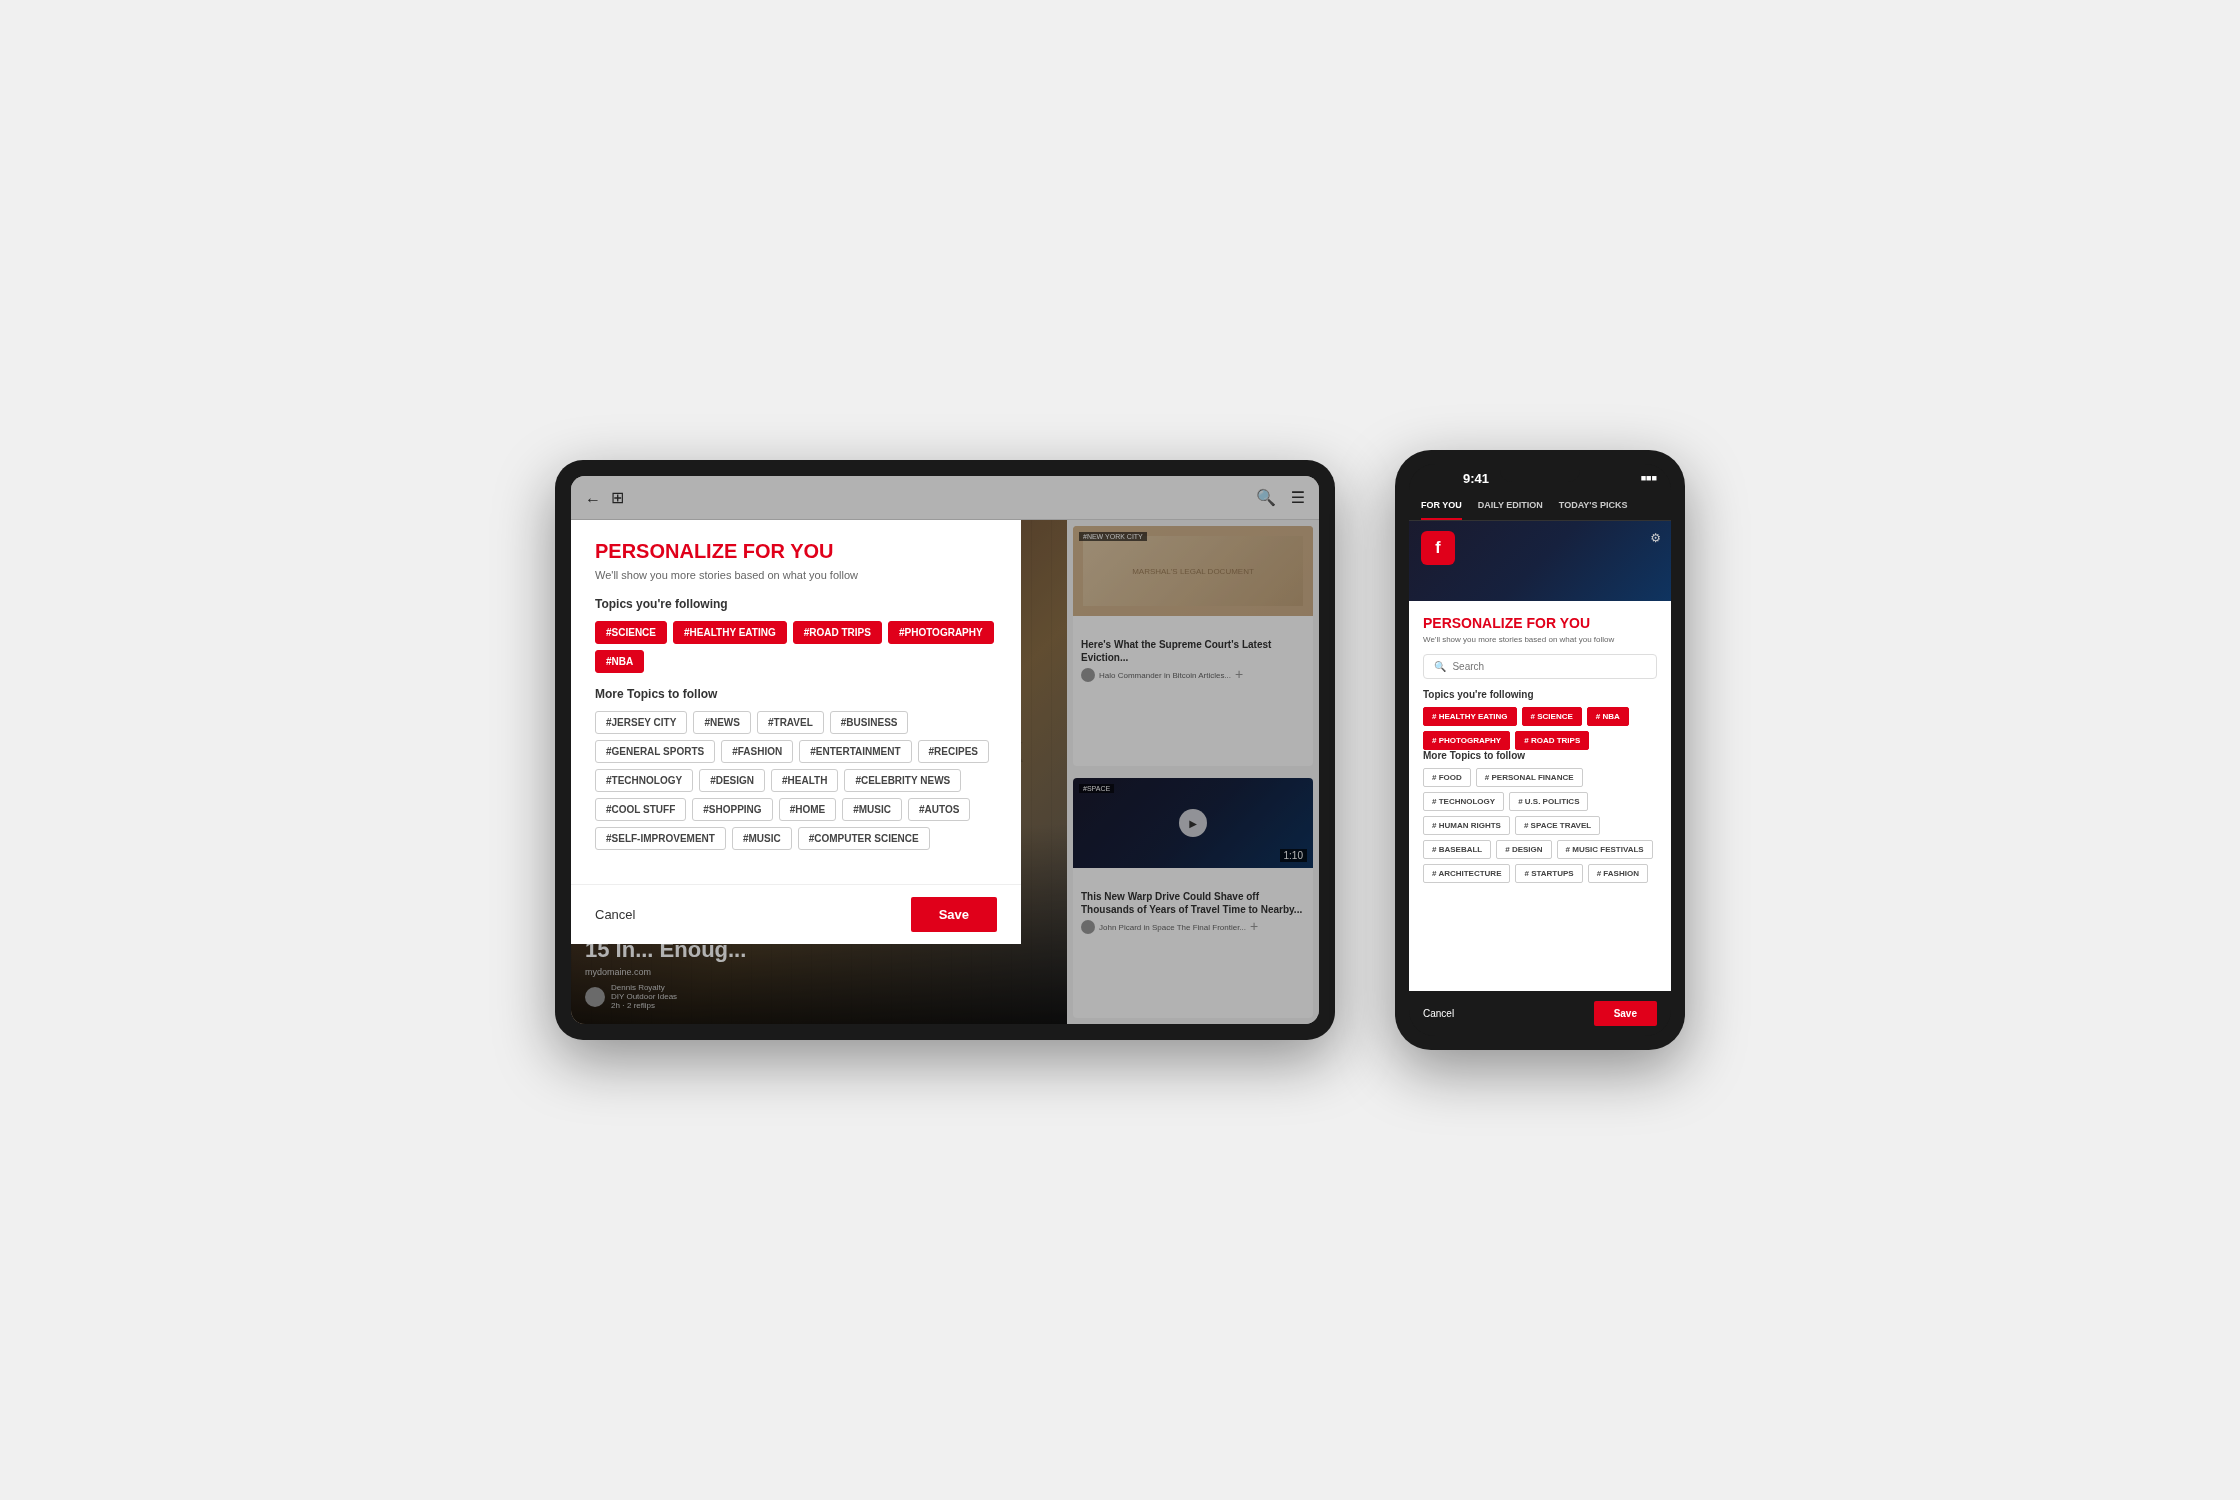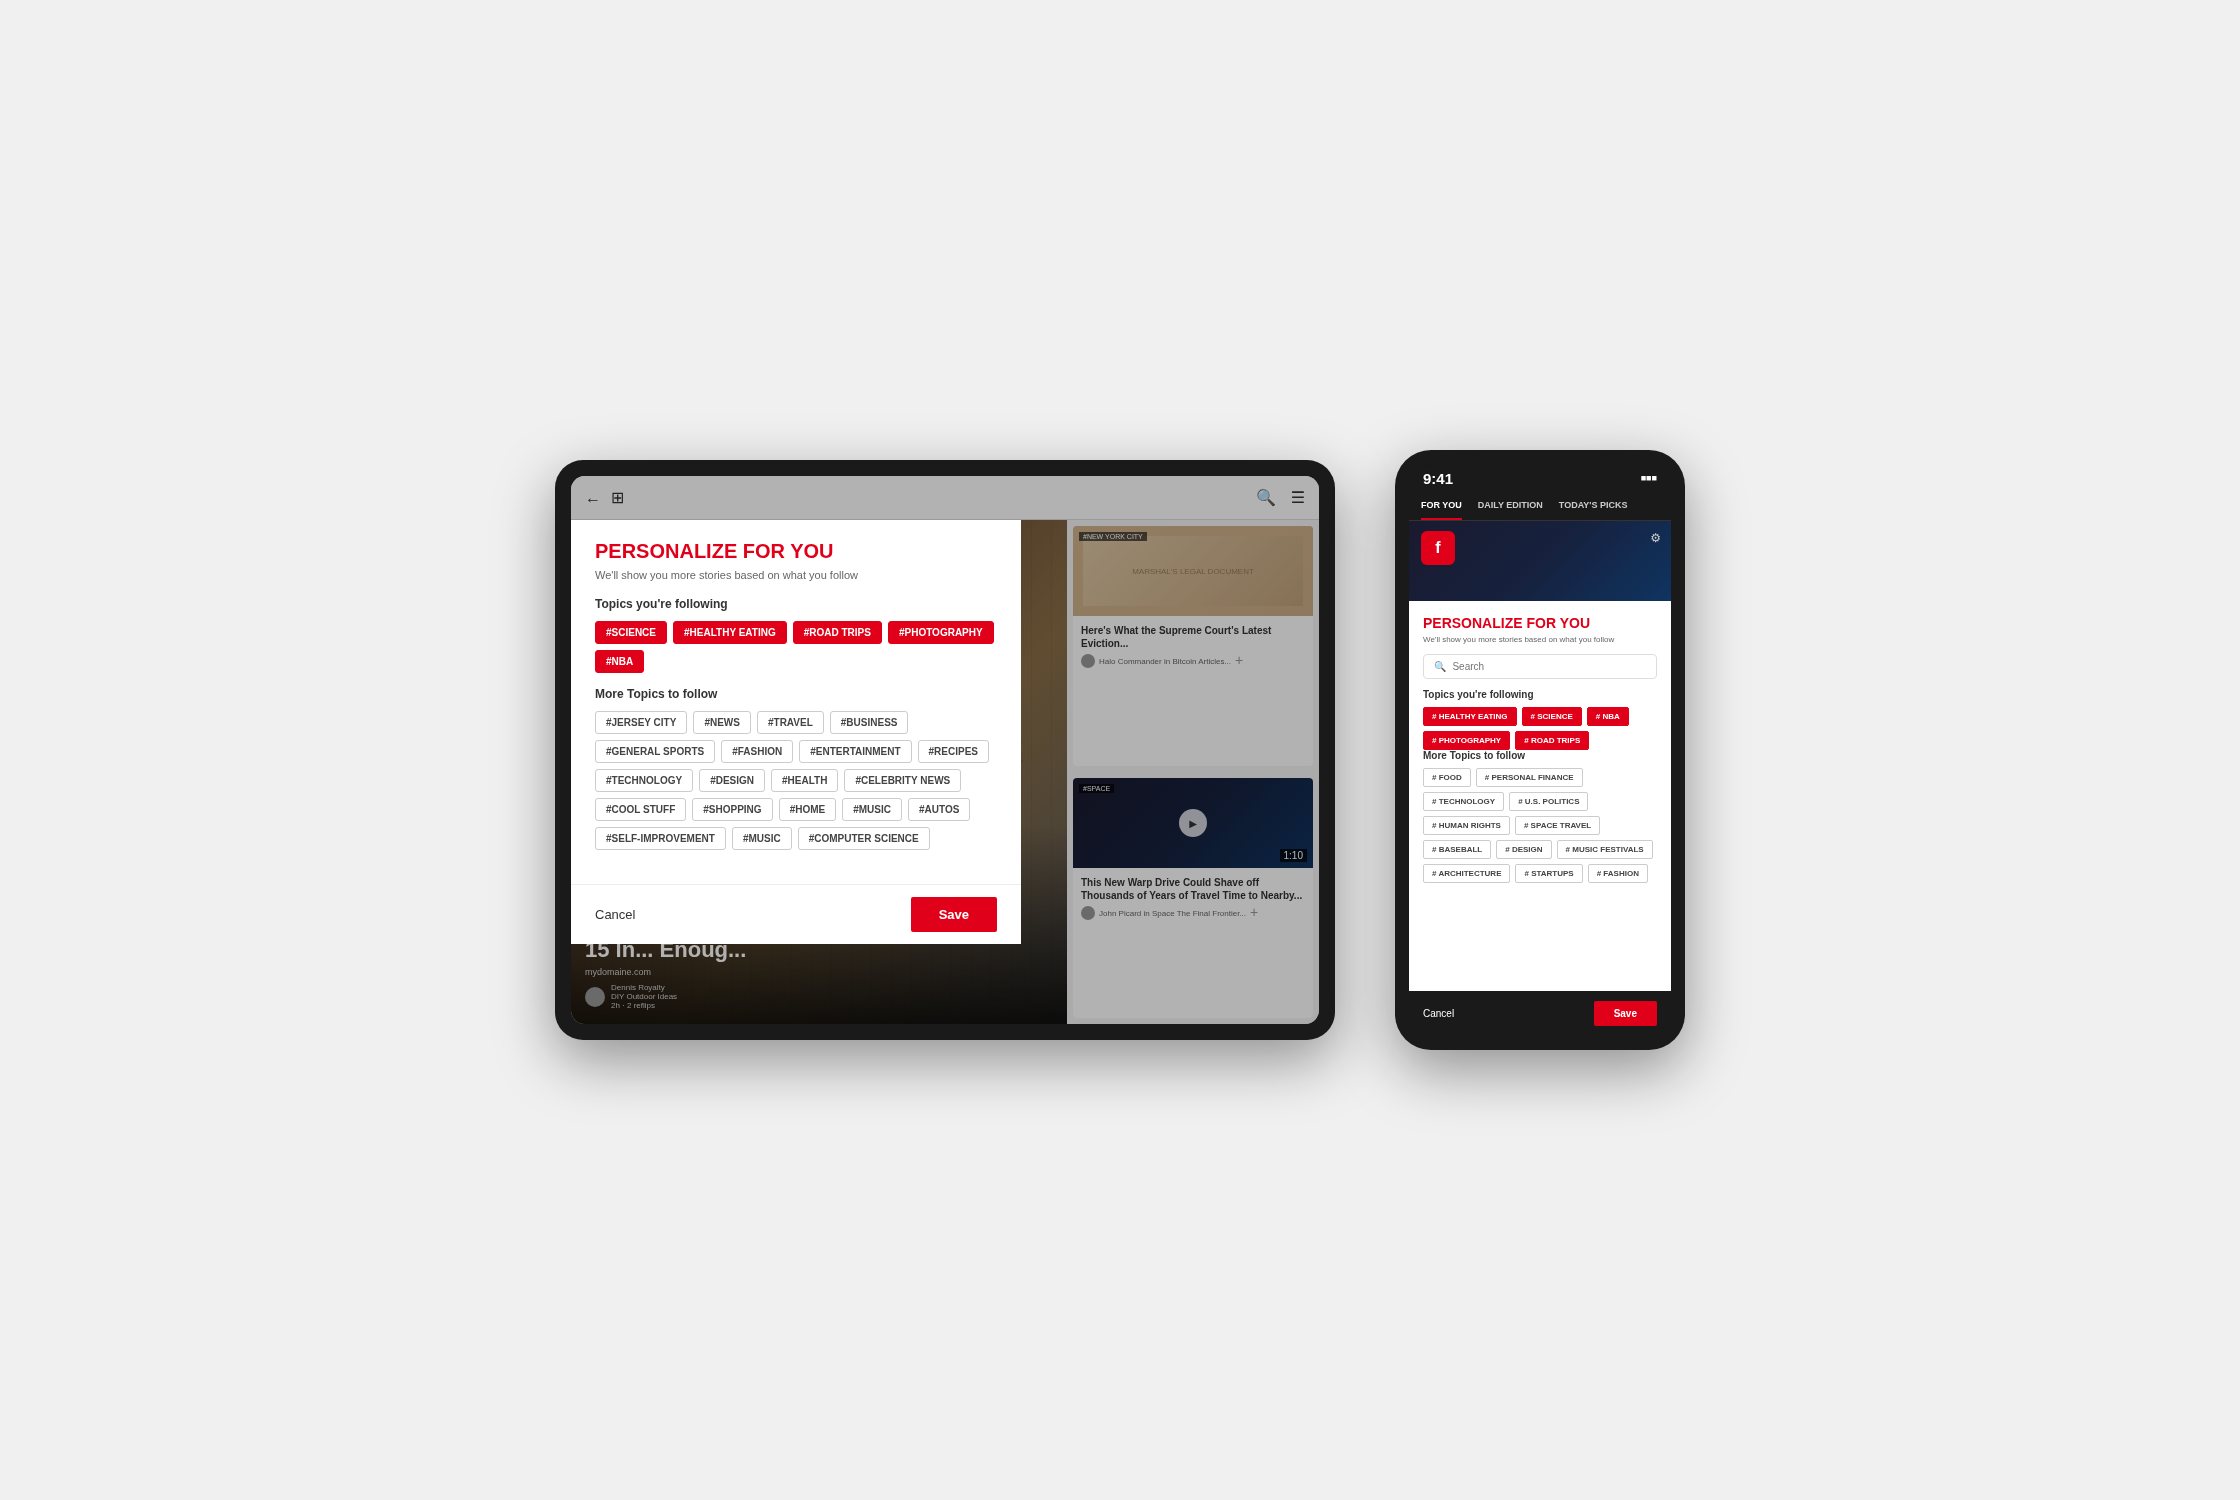--- a/index.html
+++ b/index.html
@@ -170,20 +170,21 @@
       position: absolute;
       bottom: 6px;
       right: 6px;
       background: rgba(0,0,0,0.7);
       color: #fff;
       font-size: 10px;
       padding: 1px 4px;
     }
     .article-body {
       padding: 8px;
+      margin-top: 14px;
     }
     .article-title {
       font-size: 10px;
       font-weight: 700;
       color: #333;
       line-height: 1.3;
       margin-bottom: 4px;
     }
     .article-meta {
       display: flex;
@@ -363,21 +364,21 @@
     }
     .phone-status-bar {
       height: 28px;
       background: #1a1a1a;
       display: flex;
       align-items: center;
       justify-content: space-between;
       padding: 0 14px;
       flex-shrink: 0;
     }
-    .phone-time { color: #fff; font-size: 15px; font-weight: 600; }
+    .phone-time { color: #fff; font-size: 13px; font-weight: 600; margin-left: 40px; }
     .phone-icons { color: #fff; font-size: 9px; }
     .phone-nav-tabs {
       background: #1a1a1a;
       display: flex;
       padding: 0 12px;
       gap: 16px;
       flex-shrink: 0;
       border-bottom: 1px solid #333;
     }
     .phone-tab {

